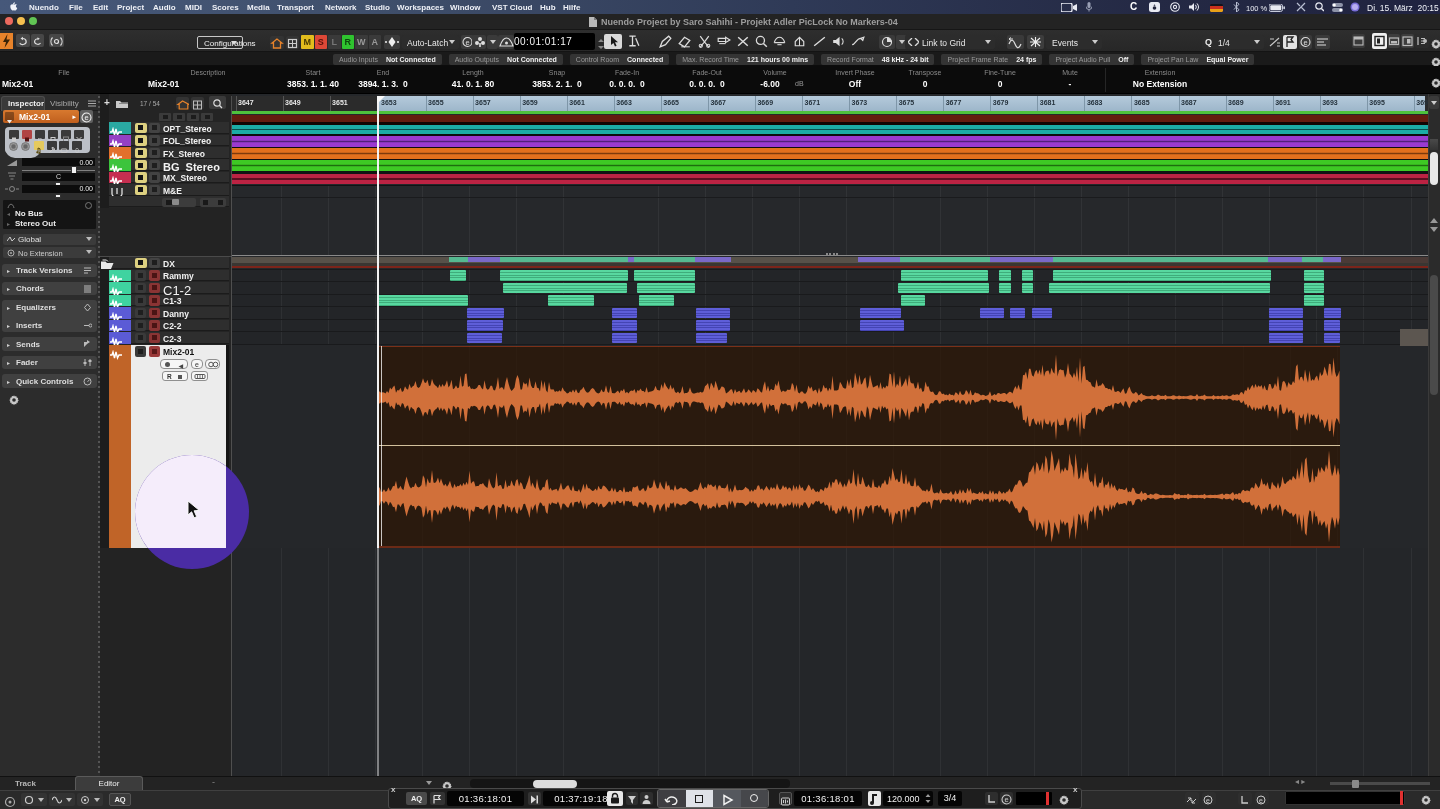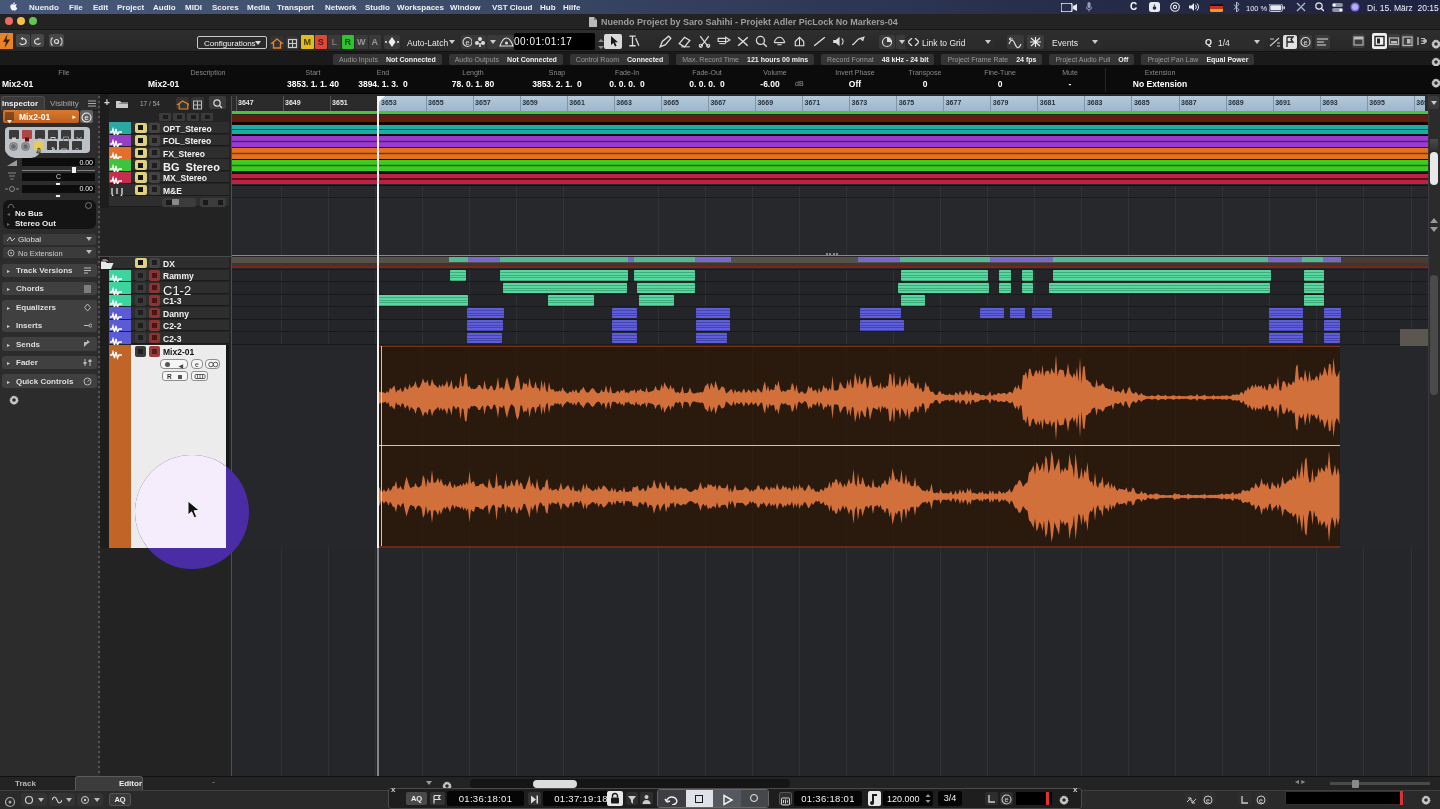--- a/index.html
+++ b/index.html
@@ -97,21 +97,21 @@
       <path d="M6.5 3.5a3.5 3 0 1 1-2.8 4.6" stroke="#ddd" fill="none" stroke-width="1.2"></path>
     </svg></div>
 <div style="position:absolute;left:31px;top:34px;width:13px;height:13px;background:#474747;border-radius:2px;"><svg width="13" height="13" viewBox="0 0 14 13">
       <path d="M9.5 3.5L7 1.8v3.4z" fill="#ddd"></path>
       <path d="M7.5 3.5a3.5 3 0 1 0 2.8 4.6" stroke="#ddd" fill="none" stroke-width="1.2"></path>
     </svg></div>
 <div style="position:absolute;left:49px;top:34px;width:15px;height:13px;background:#474747;border-radius:2px;"><svg width="15" height="13" viewBox="0 0 15 13">
       <circle cx="7.5" cy="6.5" r="2" fill="none" stroke="#ddd" stroke-width="1.2"></circle>
       <path d="M3.5 2.5a6 6 0 0 0 0 8M11.5 2.5a6 6 0 0 1 0 8" stroke="#ddd" fill="none" stroke-width="1.2"></path>
     </svg></div>
-<div style="position:absolute;left:197px;top:36px;width:70px;height:13px;background:#2a2a2a;border:1px solid #c8c8c8;border-radius:2px;">
+<div style="position:absolute;left:197px;top:36px;width:46px;height:13px;background:#2a2a2a;border:1px solid #c8c8c8;border-radius:2px;">
     <span style="position:absolute;left:6px;top:2px;font-size:8px;color:#f0f0f0">Configurations</span>
     <span style="position:absolute;right:5px;top:4px;width:0;height:0;border-left:3px solid transparent;border-right:3px solid transparent;border-top:4px solid #ddd"></span>
   </div>
 <div style="position:absolute;left:270px;top:36px;width:14px;height:13px;background:#333;border-radius:2px;"><svg width="14" height="13" viewBox="0 0 14 13">
       <path d="M7 2L2 6h1.5v5h7V6H12z" fill="none" stroke="#e8832a" stroke-width="1.3"></path>
     </svg></div>
 <div style="position:absolute;left:286px;top:36px;width:13px;height:13px;background:#333;border-radius:2px;"><svg width="13" height="13" viewBox="0 0 13 13">
       <rect x="2.5" y="2.5" width="8" height="8" fill="none" stroke="#ccc" stroke-width="1.2"></rect>
       <path d="M2.5 6.5h8M6.5 2.5v8" stroke="#ccc" stroke-width="1"></path>
     </svg></div>
@@ -348,40 +348,40 @@
 <div class="tx" style="left:775px;top:69px;transform:translateX(-50%);font-size:7px;color:#8a8a8a">Volume</div>
 <div class="tx" style="left:855px;top:69px;transform:translateX(-50%);font-size:7px;color:#8a8a8a">Invert Phase</div>
 <div class="tx" style="left:925px;top:69px;transform:translateX(-50%);font-size:7px;color:#8a8a8a">Transpose</div>
 <div class="tx" style="left:1000px;top:69px;transform:translateX(-50%);font-size:7px;color:#8a8a8a">Fine-Tune</div>
 <div class="tx" style="left:1070px;top:69px;transform:translateX(-50%);font-size:7px;color:#8a8a8a">Mute</div>
 <div class="tx" style="left:1160px;top:69px;transform:translateX(-50%);font-size:7px;color:#8a8a8a">Extension</div>
 <div class="tx" style="left:2px;top:79px;font-size:8.5px;font-weight:bold;color:#fff">Mix2-01</div>
 <div class="tx" style="left:148px;top:79px;font-size:8.5px;font-weight:bold;color:#fff">Mix2-01</div>
 <div class="tx" style="left:313px;top:79px;transform:translateX(-50%);font-size:8.5px;font-weight:bold;color:#fff">3853. 1. 1. 40</div>
 <div class="tx" style="left:383px;top:79px;transform:translateX(-50%);font-size:8.5px;font-weight:bold;color:#fff">3894. 1. 3.&nbsp;&nbsp;0</div>
-<div class="tx" style="left:473px;top:79px;transform:translateX(-50%);font-size:8.5px;font-weight:bold;color:#fff">78. 0. 1. 80</div>
+<div class="tx" style="left:473px;top:79px;transform:translateX(-50%);font-size:8.5px;font-weight:bold;color:#fff">41. 0. 1. 80</div>
 <div class="tx" style="left:557px;top:79px;transform:translateX(-50%);font-size:8.5px;font-weight:bold;color:#fff">3853. 2. 1.&nbsp;&nbsp;0</div>
 <div class="tx" style="left:627px;top:79px;transform:translateX(-50%);font-size:8.5px;font-weight:bold;color:#fff">0. 0. 0.&nbsp;&nbsp;0</div>
 <div class="tx" style="left:707px;top:79px;transform:translateX(-50%);font-size:8.5px;font-weight:bold;color:#fff">0. 0. 0.&nbsp;&nbsp;0</div>
 <div class="tx" style="left:770px;top:79px;transform:translateX(-50%);font-size:8.5px;font-weight:bold;color:#fff">-6.00</div>
 <div class="tx" style="left:855px;top:79px;transform:translateX(-50%);font-size:8.5px;font-weight:bold;color:#fff">Off</div>
 <div class="tx" style="left:925px;top:79px;transform:translateX(-50%);font-size:8.5px;font-weight:bold;color:#fff">0</div>
 <div class="tx" style="left:1000px;top:79px;transform:translateX(-50%);font-size:8.5px;font-weight:bold;color:#fff">0</div>
 <div class="tx" style="left:1070px;top:79px;transform:translateX(-50%);font-size:8.5px;font-weight:bold;color:#fff">-</div>
 <div class="tx" style="left:1160px;top:79px;transform:translateX(-50%);font-size:8.5px;font-weight:bold;color:#fff">No Extension</div>
 <div class="tx" style="left:795px;top:80px;font-size:7px;color:#999">dB</div>
 <div style="position:absolute;left:1105px;top:68px;width:1px;height:24px;background:#262626"></div>
 <div style="position:absolute;left:1430px;top:75px;width:12px;height:12px"><svg width="12" height="12" viewBox="0 0 12 12">
       <path d="M6 1.2l.8 1.3 1.5-.4.3 1.5 1.5.3-.4 1.5 1.3.8-1.3.8.4 1.5-1.5.3-.3 1.5-1.5-.4-.8 1.3-.8-1.3-1.5.4-.3-1.5-1.5-.3.4-1.5L1.2 6l1.3-.8-.4-1.5 1.5-.3.3-1.5 1.5.4z" fill="#c9c9c9"></path>
       <circle cx="6" cy="6" r="1.8" fill="#2b2b2b"></circle>
     </svg></div>
 <div style="position:absolute;left:0;top:94px;width:100px;height:682px;background:#2c2c2c"></div>
 <div style="position:absolute;left:0;top:96px;width:100px;height:15px;background:#2c2c2c;border-bottom:1px solid #1e1e1e"></div>
 <div style="position:absolute;left:1px;top:96px;width:44px;height:15px;background:#3a3a3a;border:1px solid #4d4d4d;border-bottom:none;border-radius:3px 3px 0 0">
-    <div style="text-align:left;font-size:8px;font-weight:bold;color:#f0f0f0;line-height:14px">Inspector</div>
+    <div style="text-align:right;font-size:8px;font-weight:bold;color:#f0f0f0;line-height:14px">Inspector</div>
   </div>
 <div class="tx" style="left:50px;top:99px;font-size:8px;color:#a8a8a8">Visibility</div>
 <svg class="ab" style="left:88px;top:100px" width="8" height="7" viewBox="0 0 8 7">
     <path d="M0 1h8M0 3.5h8M0 6h8" stroke="#aaa" stroke-width="1"></path>
   </svg>
 <div style="position:absolute;left:3px;top:110px;width:76px;height:13px;background:linear-gradient(#d8792f,#bf5f1e);border-radius:2px">
     <div style="position:absolute;left:2px;top:2px;width:9px;height:9px;background:rgba(0,0,0,.35);border-radius:1px"><svg width="9" height="9" viewBox="0 0 9 9">
         <path d="M2 3h5L4.5 6.5z" fill="#eee"></path>
       </svg></div>
     <span style="position:absolute;left:16px;top:2px;font-size:8.5px;font-weight:bold;color:#fff">Mix2-01</span>
@@ -443,21 +443,21 @@
   </div>
 <div style="position:absolute;left:55px;top:182px;width:6px;height:5px;background:#f2f2f2;border:1px solid #333"></div>
 <svg class="ab" style="left:5px;top:185px" width="14" height="8" viewBox="0 0 14 8">
     <circle cx="7" cy="4" r="2.5" fill="none" stroke="#888"></circle>
     <path d="M0 4h3M11 4h3" stroke="#888"></path>
   </svg>
 <div style="position:absolute;left:22px;top:184.5px;width:73px;height:8px;background:#0c0c0c">
     <span style="position:absolute;right:2px;top:0.5px;font-size:7px;color:#eee">0.00</span>
   </div>
 <div style="position:absolute;left:55px;top:193.5px;width:6px;height:4px;background:#f2f2f2;border:1px solid #333"></div>
-<div style="position:absolute;left:3px;top:200px;width:93px;height:29px;background:#141414;border-radius:6px">
+<div style="position:absolute;left:3px;top:200px;width:93px;height:29px;background:#141414;border-radius:1px">
     <svg style="position:absolute;left:4px;top:2px" width="8" height="7" viewBox="0 0 8 7">
       <path d="M1 6C2 1 6 1 7 6" fill="none" stroke="#777"></path>
     </svg>
     <svg style="position:absolute;right:4px;top:2px" width="7" height="7" viewBox="0 0 7 7">
       <circle cx="3.5" cy="3.5" r="3" fill="none" stroke="#777"></circle>
     </svg>
     <span style="position:absolute;left:4px;top:9.5px;font-size:6px;color:#666">◂</span>
     <span style="position:absolute;left:12px;top:8.5px;font-size:8px;font-weight:bold;color:#ececec">No Bus</span>
     <span style="position:absolute;left:4px;top:19.5px;font-size:6px;color:#666">▸</span>
     <span style="position:absolute;left:12px;top:18.5px;font-size:8px;font-weight:bold;color:#ececec">Stereo Out</span>
@@ -948,21 +948,21 @@
   </div>
 <div style="position:absolute;left:1430px;top:275px;width:8px;height:120px;background:#4a4a4a;border-radius:4px"></div>
 <div style="position:absolute;left:135px;top:455px;width:114px;height:114px;border-radius:50%;background:#4a2ca4"></div>
 <div style="position:absolute;left:135px;top:455px;width:114px;height:114px;border-radius:50%;background:#f5edfb;clip-path:inset(0 23px 21px 0)"></div>
 <svg class="ab" style="left:187px;top:500px" width="14" height="20" viewBox="0 0 14 20">
     <path d="M1 1v14l3.6-3.2 2.5 6 2.6-1.1-2.6-5.9 5.2-.4z" fill="#111" stroke="#f8f8f8" stroke-width="1"></path>
   </svg>
 <div style="position:absolute;left:0;top:776px;width:1440px;height:14px;background:#232323;border-top:1px solid #111"></div>
 <div class="tx" style="left:15px;top:779px;font-size:8px;font-weight:bold;color:#b5b5b5">Track</div>
 <div style="position:absolute;left:75px;top:776px;width:68px;height:14px;background:#3c3c3c;border:1px solid #5a5a5a;border-bottom:none;border-radius:3px 3px 0 0">
-    <div style="text-align:right;font-size:8px;font-weight:bold;color:#ececec;line-height:13px">Editor</div>
+    <div style="text-align:center;font-size:8px;font-weight:normal;color:#ececec;line-height:13px">Editor</div>
   </div>
 <div class="tx" style="left:212px;top:777px;font-size:9px;color:#888">-</div>
 <div style="position:absolute;left:426px;top:781px;width:0;height:0;border-left:3px solid transparent;border-right:3px solid transparent;border-top:4px solid #999"></div>
 <div style="position:absolute;left:441px;top:778px;width:11px;height:11px"><svg width="12" height="12" viewBox="0 0 12 12">
       <path d="M6 1.2l.8 1.3 1.5-.4.3 1.5 1.5.3-.4 1.5 1.3.8-1.3.8.4 1.5-1.5.3-.3 1.5-1.5-.4-.8 1.3-.8-1.3-1.5.4-.3-1.5-1.5-.3.4-1.5L1.2 6l1.3-.8-.4-1.5 1.5-.3.3-1.5 1.5.4z" fill="#c9c9c9"></path>
       <circle cx="6" cy="6" r="1.8" fill="#2b2b2b"></circle>
     </svg></div>
 <div style="position:absolute;left:470px;top:779px;width:320px;height:9px;background:#151515;border-radius:4px"></div>
 <div style="position:absolute;left:533px;top:779.5px;width:44px;height:8px;background:#dcdcdc;border-radius:4px"></div>
 <div class="tx" style="left:1295px;top:777px;font-size:8px;color:#888">◂&nbsp;▸</div>

